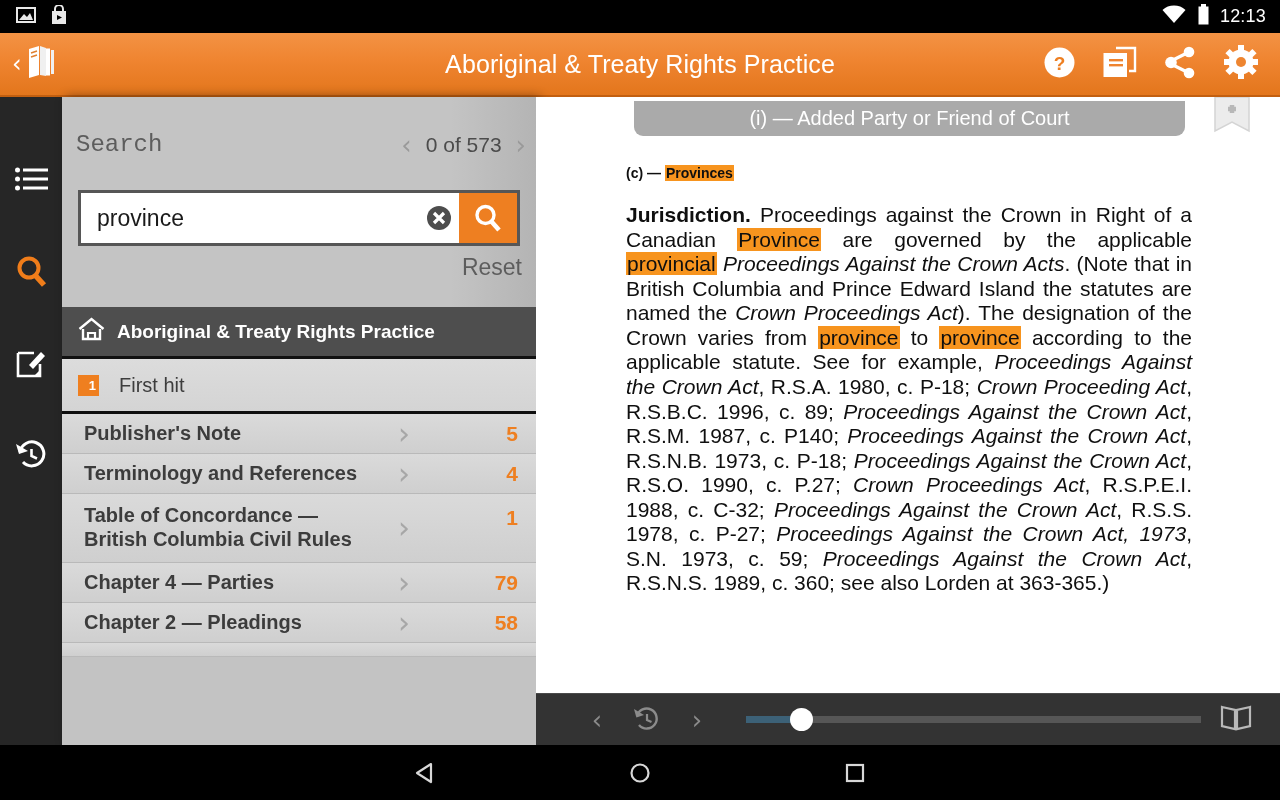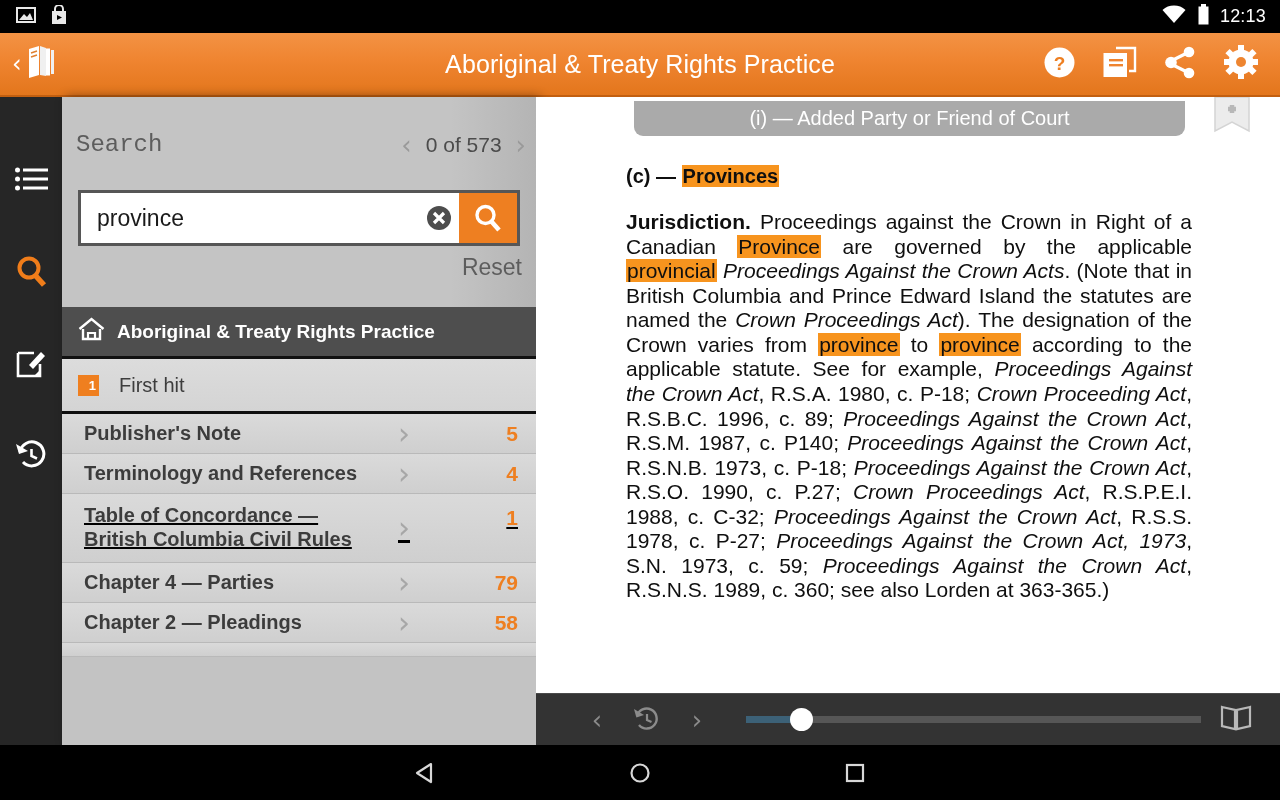--- a/index.html
+++ b/index.html
@@ -167,21 +167,21 @@
     font-family: "Liberation Sans", sans-serif;
     margin-left: 10px;
   }
   .toc-row {
     height: 40px; display: flex; align-items: center;
     padding: 0 0 0 22px;
     background: linear-gradient(180deg,#dadada 0%, #cfcfcf 100%);
     border-bottom: 1px solid #b9b9b9;
     box-sizing: border-box;
   }
-  .toc-row.tall { height: 69px; text-decoration: underline; }
+  .toc-row.tall { height: 69px; }
   .toc-title {
     font-size: 20px; font-weight: bold; color: #3c3c3c;
     line-height: 1.18; width: 300px;
     font-family: "Liberation Sans", sans-serif;
   }
   .toc-arrow {
     width: 40px; display: flex; justify-content: center;
     color: #a7a7a7; font-size: 30px; line-height: 1;
   }
   .toc-count {
@@ -210,21 +210,21 @@
   .bookmark {
     position: absolute; top: 0; right: 29px;
     width: 38px; height: 46px;
   }
   .doc-body {
     position: absolute; top: 68px; left: 90px; width: 566px;
     font-family: "Liberation Sans", sans-serif;
     color: #0f0f0f;
   }
   .doc-h {
-    font-size: 20px; font-weight: bold; margin-bottom: 22px;
+    font-size: 14px; font-weight: bold; margin-bottom: 22px;
   }
   .doc-p {
     font-size: 21px; line-height: 1.17; text-align: justify;
     margin: 0 0 22px 0;
   }
   .doc-p.last { text-align: justify; }
   .hl { background: #f7941e; padding: 0 1px; }
   .it { font-style: italic; }
   .bd { font-weight: bold; }
 

